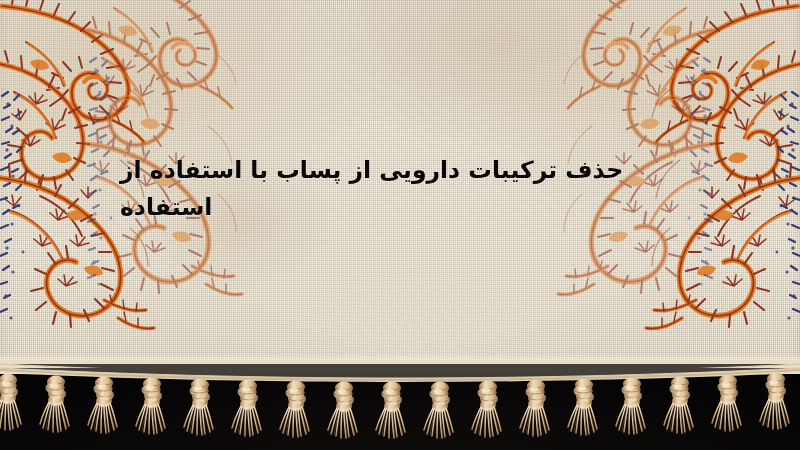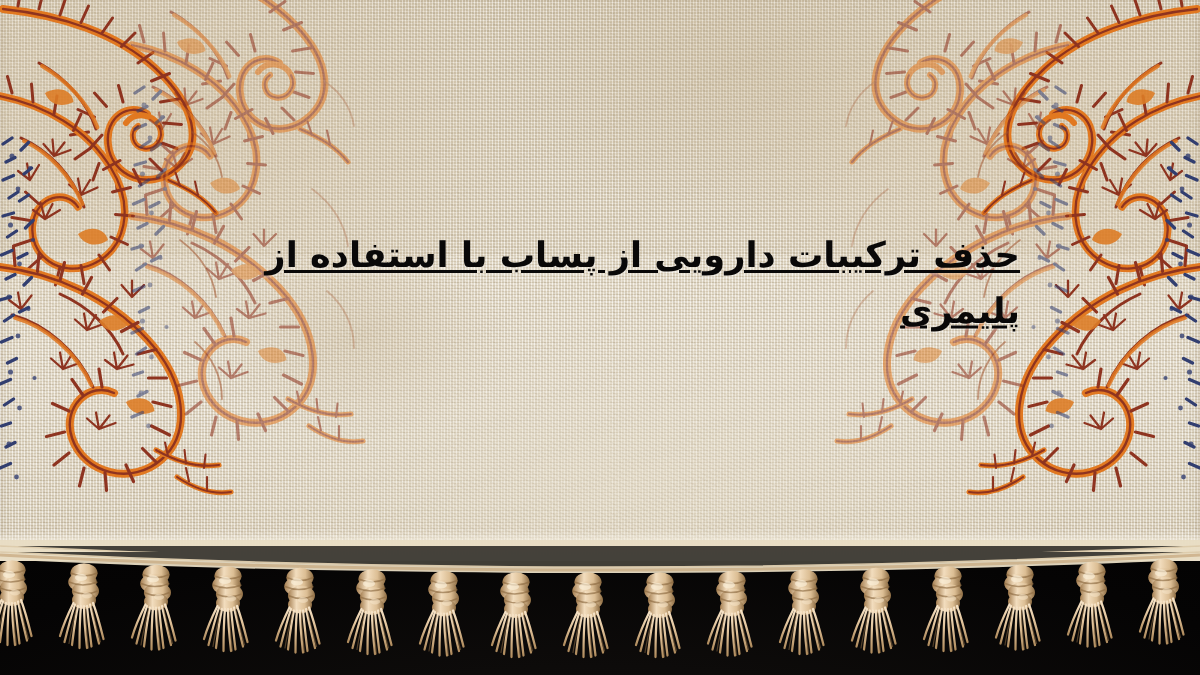--- a/index.html
+++ b/index.html
@@ -65,30 +65,29 @@
   .embroidery{position:absolute;left:0;top:0;width:800px;height:374px;pointer-events:none;}
   .embroidery svg{display:block;}
   .mirror{transform:scaleX(-1);transform-origin:400px 0;}
 
   
   .fringe{position:absolute;left:0;top:360px;width:800px;height:90px;pointer-events:none;}
 
   
   .title-block{
     position:absolute;left:120px;top:152px;width:560px;
-    text-align:right;
+    text-align:left;
     direction:rtl;
     color:#090808;
     font-size:23.5px;
     font-weight:700;
     line-height:37px;
     letter-spacing:0px;
     text-shadow:0 1px 0 rgba(255,255,255,.28);
     font-family:"DejaVu Sans","Liberation Sans",sans-serif;
-    text-decoration:underline;
   }
   .title-block .ln{display:block;white-space:nowrap;}
 </style>
 </head>
 <body>
 
 <div id="stage">
 
   <div class="backdrop"></div>
 
@@ -230,21 +229,21 @@
 
       <g class="mirror" opacity="0.97">
         <use href="#corner-motif" x="0" y="0"></use>
         <use href="#corner-motif" x="88" y="-34" opacity=".55"></use>
       </g>
     </svg>
   </div>
 
   <div class="title-block">
     <span class="ln">حذف ترکیبات دارویی از پساب با استفاده از</span>
-    <span class="ln">پلیمری</span>
+    <span class="ln">استفاده</span>
   </div>
 
   <div class="fringe">
     <svg width="800" height="90" viewBox="0 0 800 90" xmlns="http://www.w3.org/2000/svg">
       <defs>
         <linearGradient id="tg" x1="0" y1="0" x2="0" y2="1">
           <stop offset="0%" stop-color="#f5e2c6"></stop>
           <stop offset="45%" stop-color="#e2c49c"></stop>
           <stop offset="100%" stop-color="#b08c5e"></stop>
         </linearGradient>

